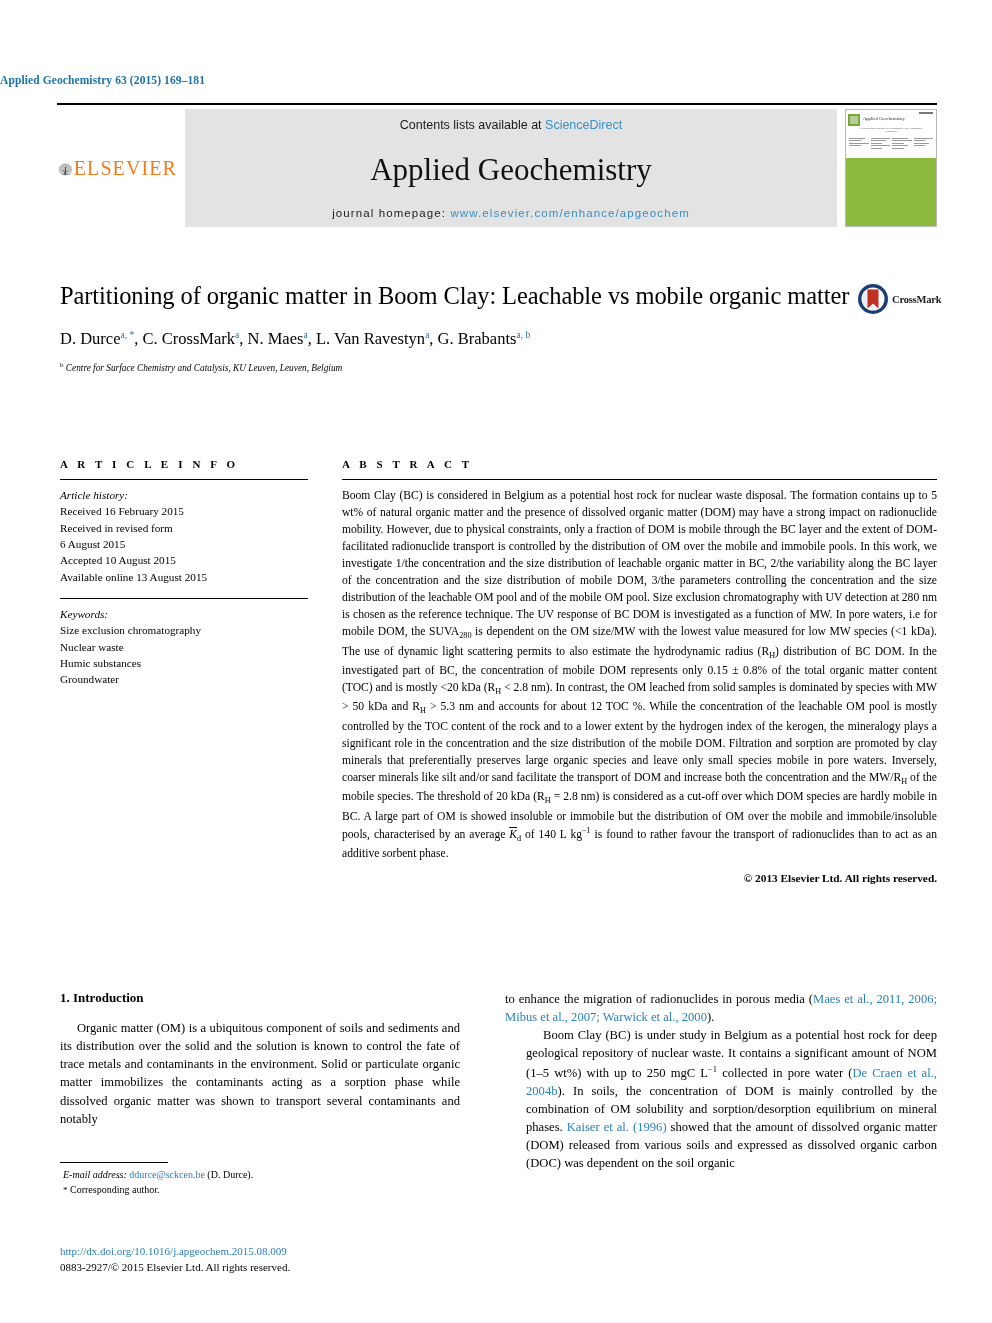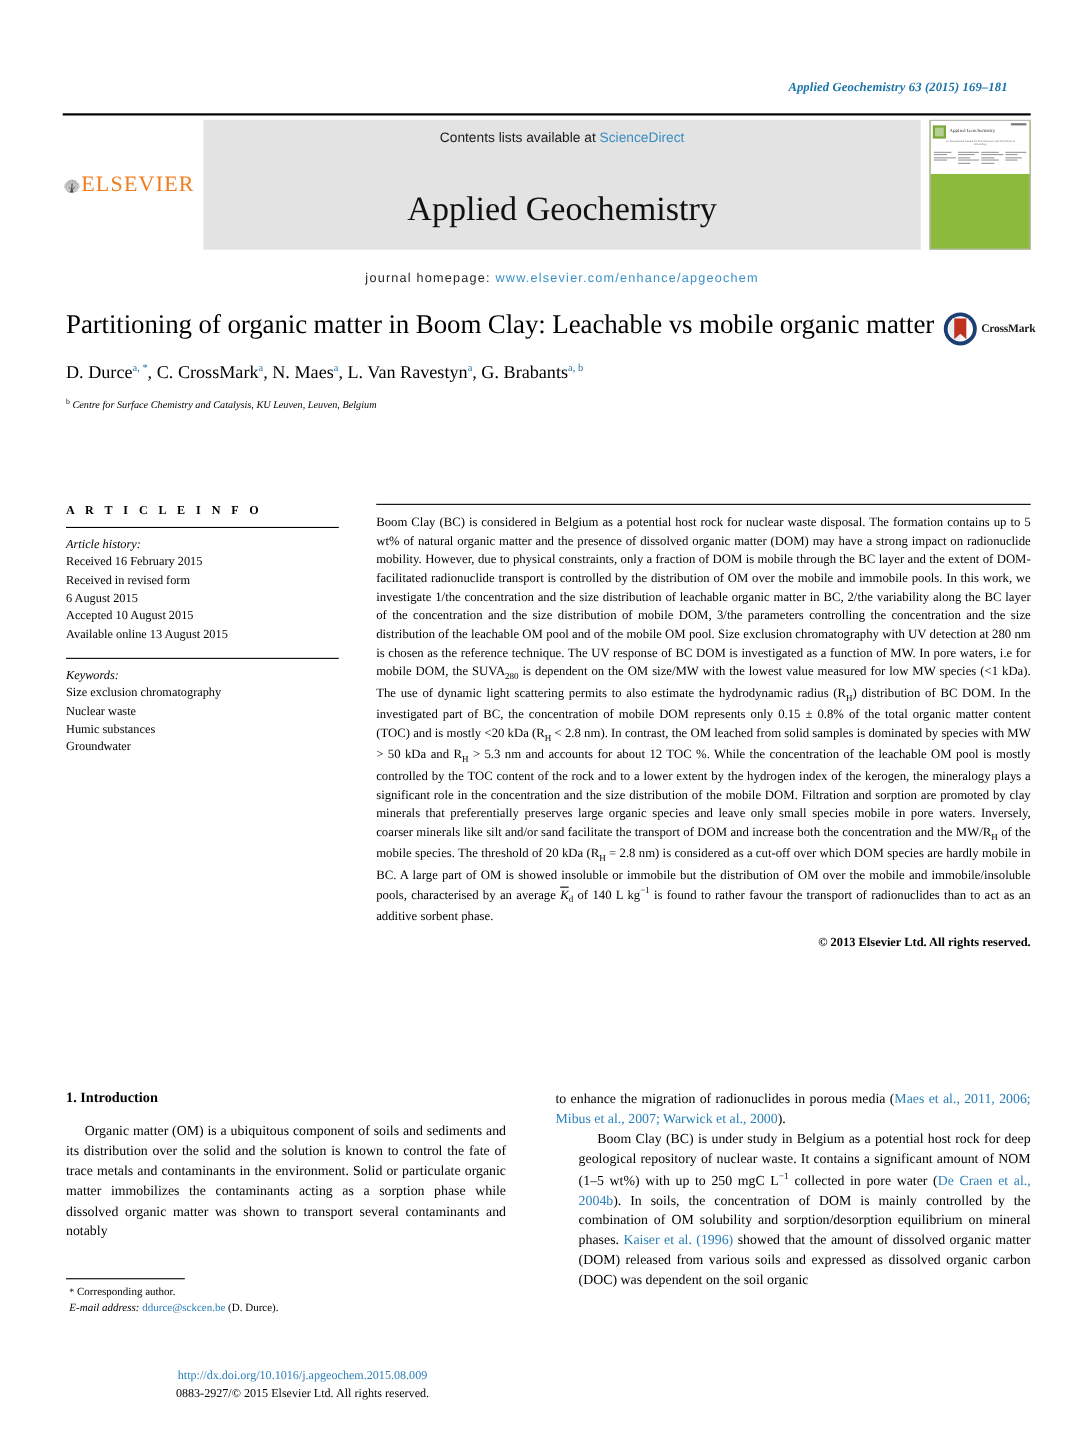--- a/index.html
+++ b/index.html
@@ -21,26 +21,25 @@
     height: 1323px;
     box-sizing: border-box;
   }
 
   
   .running-head {
     position: absolute;
     top: 74px;
     left: 0;
     width: 916px;
-    text-align: right;
+    text-align: left;
     font-size: 11.5px;
     font-weight: bold;
     color: #1a72a8;
     letter-spacing: 0.1px;
-    font-style: italic;
   }
 
   
   .masthead {
     position: absolute;
     top: 103px;
     left: 57px;
     width: 880px;
   }
   .masthead-rule {
@@ -81,21 +80,20 @@
   .banner {
     flex: 1 1 auto;
     background: #e3e3e3;
     margin-left: 8px;
     margin-right: 8px;
     display: flex;
     flex-direction: column;
     align-items: center;
     justify-content: space-between;
     padding: 9px 0 8px 0;
-    gap: 40px;
   }
   .banner-contents {
     font-family: "Liberation Sans", sans-serif;
     font-size: 12.5px;
     color: #1a1a1a;
   }
   .banner-contents a {
     color: #3a8fc4;
     text-decoration: none;
   }
@@ -366,21 +364,20 @@
     color: #2a7fb8;
     text-decoration: none;
   }
   .doi-block {
     position: absolute;
     top: 1244px;
     left: 60px;
     width: 430px;
     font-size: 11px;
     line-height: 1.42;
-    text-align: center;
   }
   .doi-block a {
     color: #2a7fb8;
     text-decoration: none;
   }
 </style>
 </head>
 <body>
 
 <div class="page">
@@ -514,39 +511,40 @@
     <div class="info-group">
       <div class="lbl">Keywords:</div>
       <div>Size exclusion chromatography</div>
       <div>Nuclear waste</div>
       <div>Humic substances</div>
       <div>Groundwater</div>
     </div>
   </div>
 
   <div class="abstract-col">
+    <div class="sec-head">A B S T R A C T</div>
     <div class="hr-thin"></div>
     <p class="abstract-text" id="abstract-body">Boom Clay (BC) is considered in Belgium as a potential host rock for nuclear waste disposal. The formation contains up to 5 wt% of natural organic matter and the presence of dissolved organic matter (DOM) may have a strong impact on radionuclide mobility. However, due to physical constraints, only a fraction of DOM is mobile through the BC layer and the extent of DOM-facilitated radionuclide transport is controlled by the distribution of OM over the mobile and immobile pools. In this work, we investigate 1/the concentration and the size distribution of leachable organic matter in BC, 2/the variability along the BC layer of the concentration and the size distribution of mobile DOM, 3/the parameters controlling the concentration and the size distribution of the leachable OM pool and of the mobile OM pool. Size exclusion chromatography with UV detection at 280 nm is chosen as the reference technique. The UV response of BC DOM is investigated as a function of MW. In pore waters, i.e for mobile DOM, the SUVA<sub>280</sub> is dependent on the OM size/MW with the lowest value measured for low MW species (&lt;1 kDa). The use of dynamic light scattering permits to also estimate the hydrodynamic radius (R<sub>H</sub>) distribution of BC DOM. In the investigated part of BC, the concentration of mobile DOM represents only 0.15 ± 0.8% of the total organic matter content (TOC) and is mostly &lt;20 kDa (R<sub>H</sub> &lt; 2.8 nm). In contrast, the OM leached from solid samples is dominated by species with MW &gt; 50 kDa and R<sub>H</sub> &gt; 5.3 nm and accounts for about 12 TOC %. While the concentration of the leachable OM pool is mostly controlled by the TOC content of the rock and to a lower extent by the hydrogen index of the kerogen, the mineralogy plays a significant role in the concentration and the size distribution of the mobile DOM. Filtration and sorption are promoted by clay minerals that preferentially preserves large organic species and leave only small species mobile in pore waters. Inversely, coarser minerals like silt and/or sand facilitate the transport of DOM and increase both the concentration and the MW/R<sub>H</sub> of the mobile species. The threshold of 20 kDa (R<sub>H</sub> = 2.8 nm) is considered as a cut-off over which DOM species are hardly mobile in BC. A large part of OM is showed insoluble or immobile but the distribution of OM over the mobile and immobile/insoluble pools, characterised by an average <span class="overline">K</span><sub>d</sub> of 140 L kg<sup>−1</sup> is found to rather favour the transport of radionuclides than to act as an additive sorbent phase.</p>
     <div class="copyright">© 2013 Elsevier Ltd. All rights reserved.</div>
   </div>
 
   <div class="body-left">
     <div class="body-head">1. Introduction</div>
     <p class="body-p">Organic matter (OM) is a ubiquitous component of soils and sediments and its distribution over the solid and the solution is known to control the fate of trace metals and contaminants in the environment. Solid or particulate organic matter immobilizes the contaminants acting as a sorption phase while dissolved organic matter was shown to transport several contaminants and notably</p>
   </div>
 
   <div class="body-right">
     <p class="body-p no-indent"><span>to enhance the migration of radionuclides in porous media (</span><a href="#" class="ref">Maes et al., 2011, 2006; Mibus et al., 2007; Warwick et al., 2000</a><span>).</span></p>
     <p class="body-p"><span>Boom Clay (BC) is under study in Belgium as a potential host rock for deep geological repository of nuclear waste. It contains a significant amount of NOM (1–5 wt%) with up to 250 mgC L</span><sup>−1</sup><span> collected in pore water (</span><a href="#" class="ref">De Craen et al., 2004b</a><span>). In soils, the concentration of DOM is mainly controlled by the combination of OM solubility and sorption/desorption equilibrium on mineral phases. </span><a href="#" class="ref">Kaiser et al. (1996)</a><span> showed that the amount of dissolved organic matter (DOM) released from various soils and expressed as dissolved organic carbon (DOC) was dependent on the soil organic</span></p>
   </div>
 
   <div class="footnote">
     <div class="footnote-rule"></div>
+    <div class="footnote-line"><span class="em">E-mail address:</span> <a href="#">ddurce@sckcen.be</a> <span>(D. Durce).</span></div>
     <div class="footnote-line"><span class="star">*</span> <span>Corresponding author.</span></div>
-    <div class="footnote-line"><span class="em">E-mail address:</span> <a href="#">ddurce@sckcen.be</a> <span>(D. Durce).</span></div>
   </div>
 
   <div class="doi-block">
     <div><a href="#">http://dx.doi.org/10.1016/j.apgeochem.2015.08.009</a></div>
     <div>0883-2927/© 2015 Elsevier Ltd. All rights reserved.</div>
   </div>
 
 </div>
 
 </body></html>

